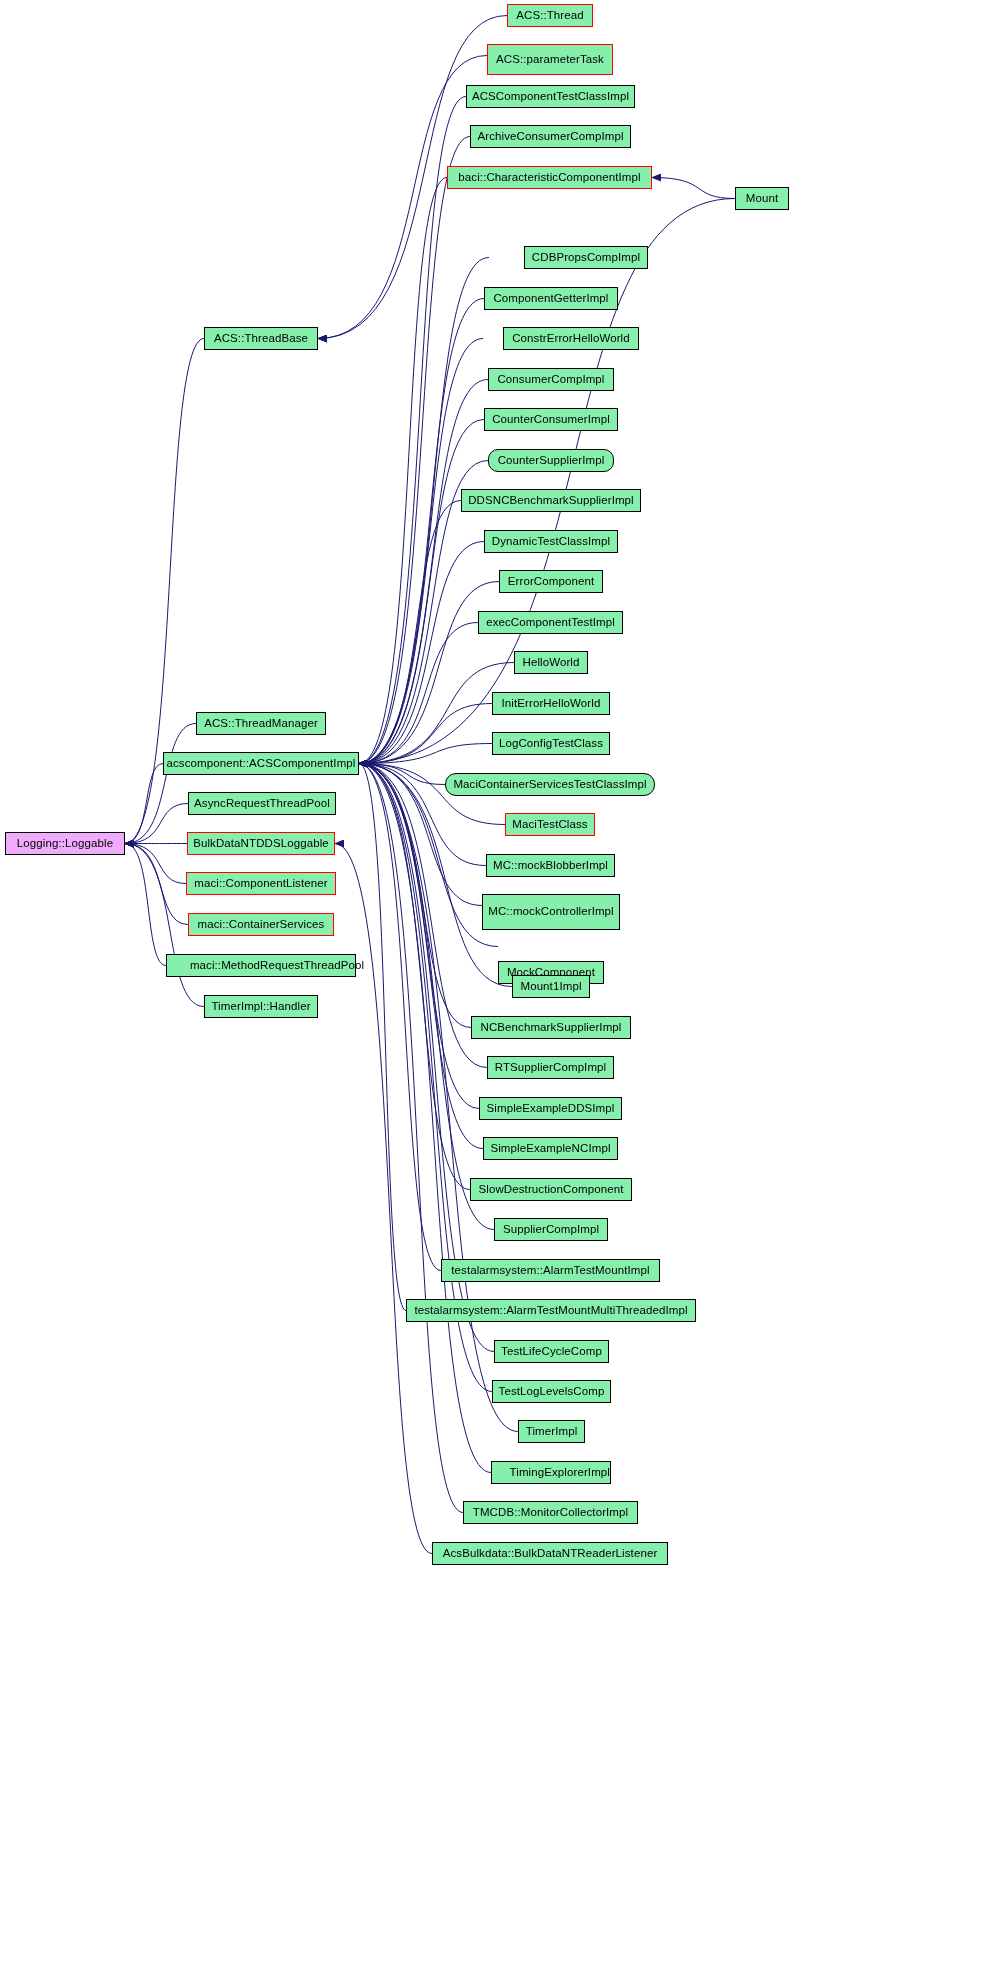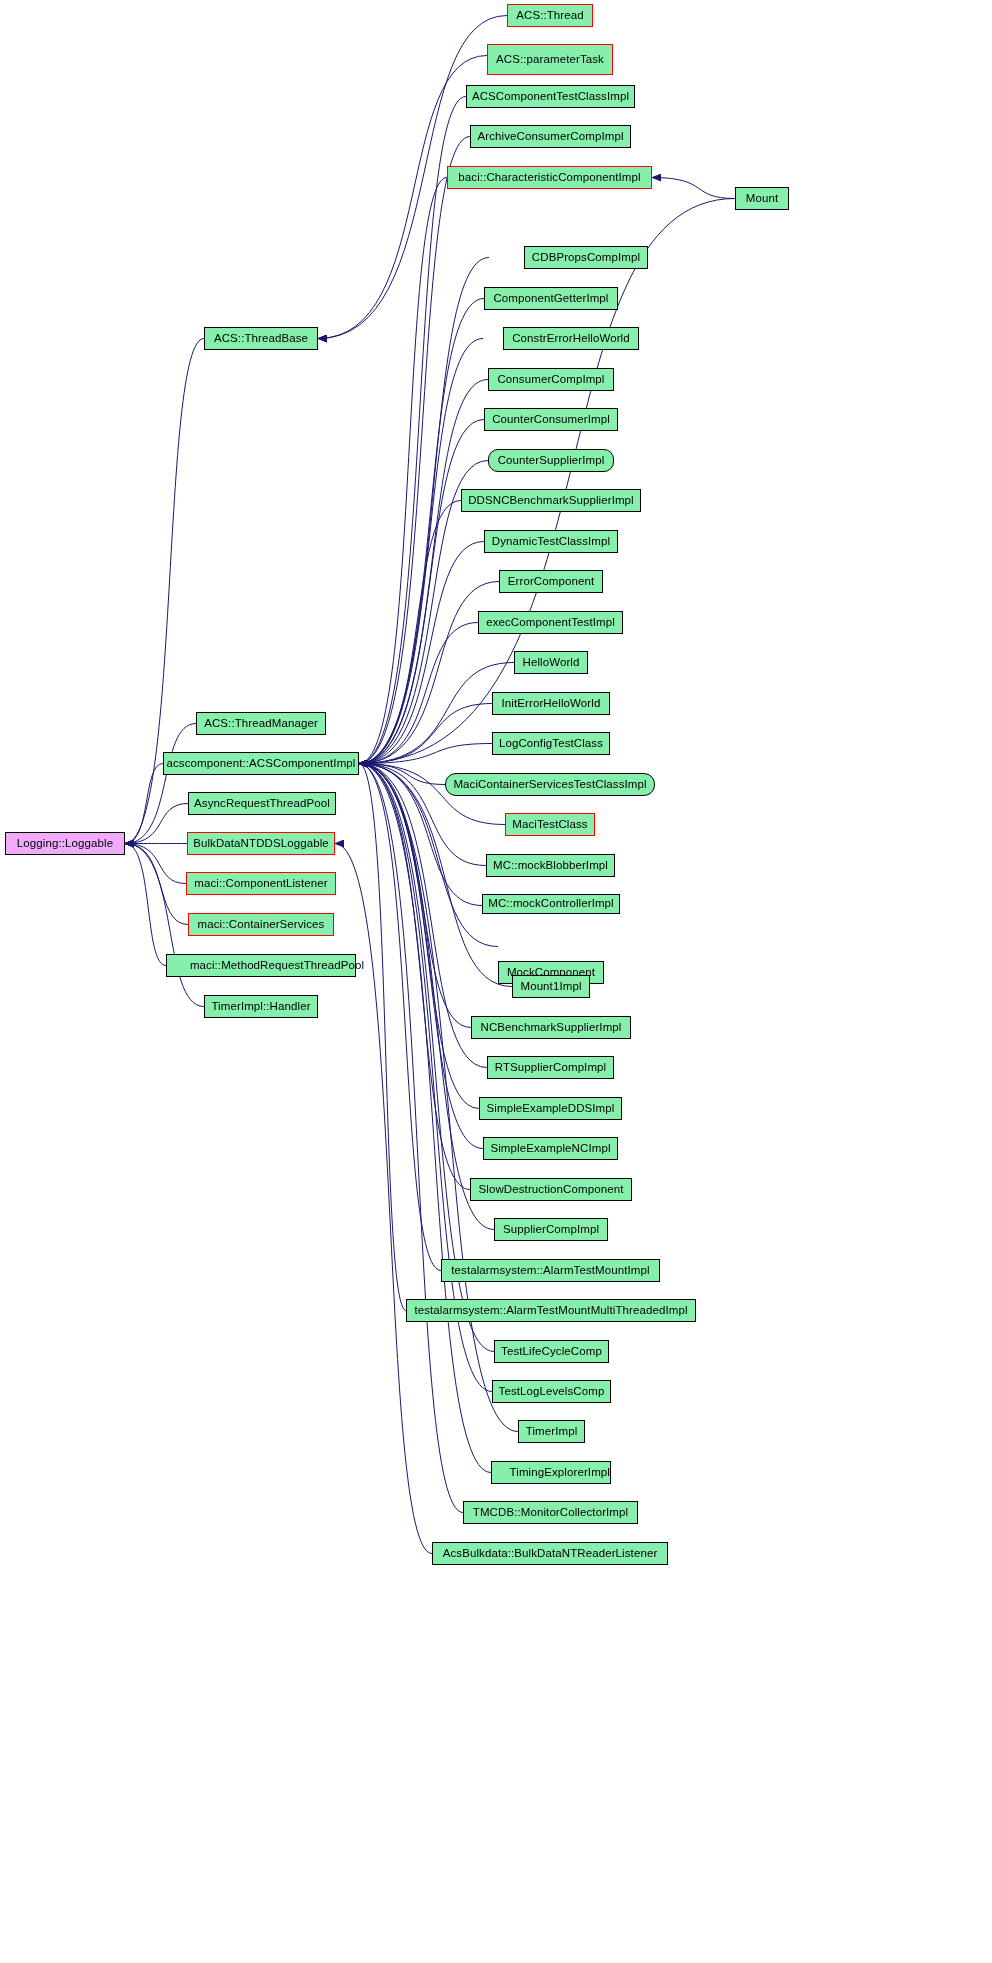--- a/index.html
+++ b/index.html
@@ -163,21 +163,21 @@
     </div>
     <div class="node" style="left: 445px; top: 773px; width: 210px; height: 23px; border-radius: 11px;">
       <span>MaciContainerServicesTestClassImpl</span>
     </div>
     <div class="node red" style="left: 505px; top: 813px; width: 90px; height: 23px;">
       <span>MaciTestClass</span>
     </div>
     <div class="node" style="left: 486px; top: 854px; width: 129px; height: 23px;">
       <span>MC::mockBlobberImpl</span>
     </div>
-    <div class="node" style="left: 482px; top: 894px; width: 138px; height: 20px;">
+    <div class="node" style="left: 482px; top: 894px; width: 138px; height: 36px;">
       <span>MC::mockControllerImpl</span>
     </div>
     <div class="node" style="left: 498px; top: 935px; width: 106px; height: 23px; margin-top: 26px;">
       <span>MockComponent</span>
     </div>
     <div class="node" style="left: 512px; top: 975px; width: 78px; height: 23px;">
       <span>Mount1Impl</span>
     </div>
     <div class="node" style="left: 471px; top: 1016px; width: 160px; height: 23px;">
       <span>NCBenchmarkSupplierImpl</span>

